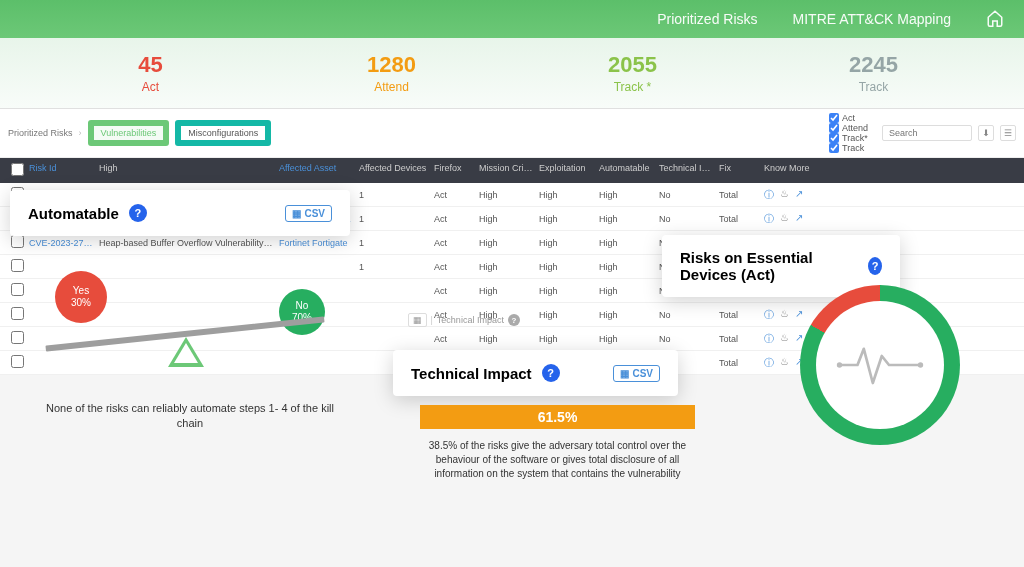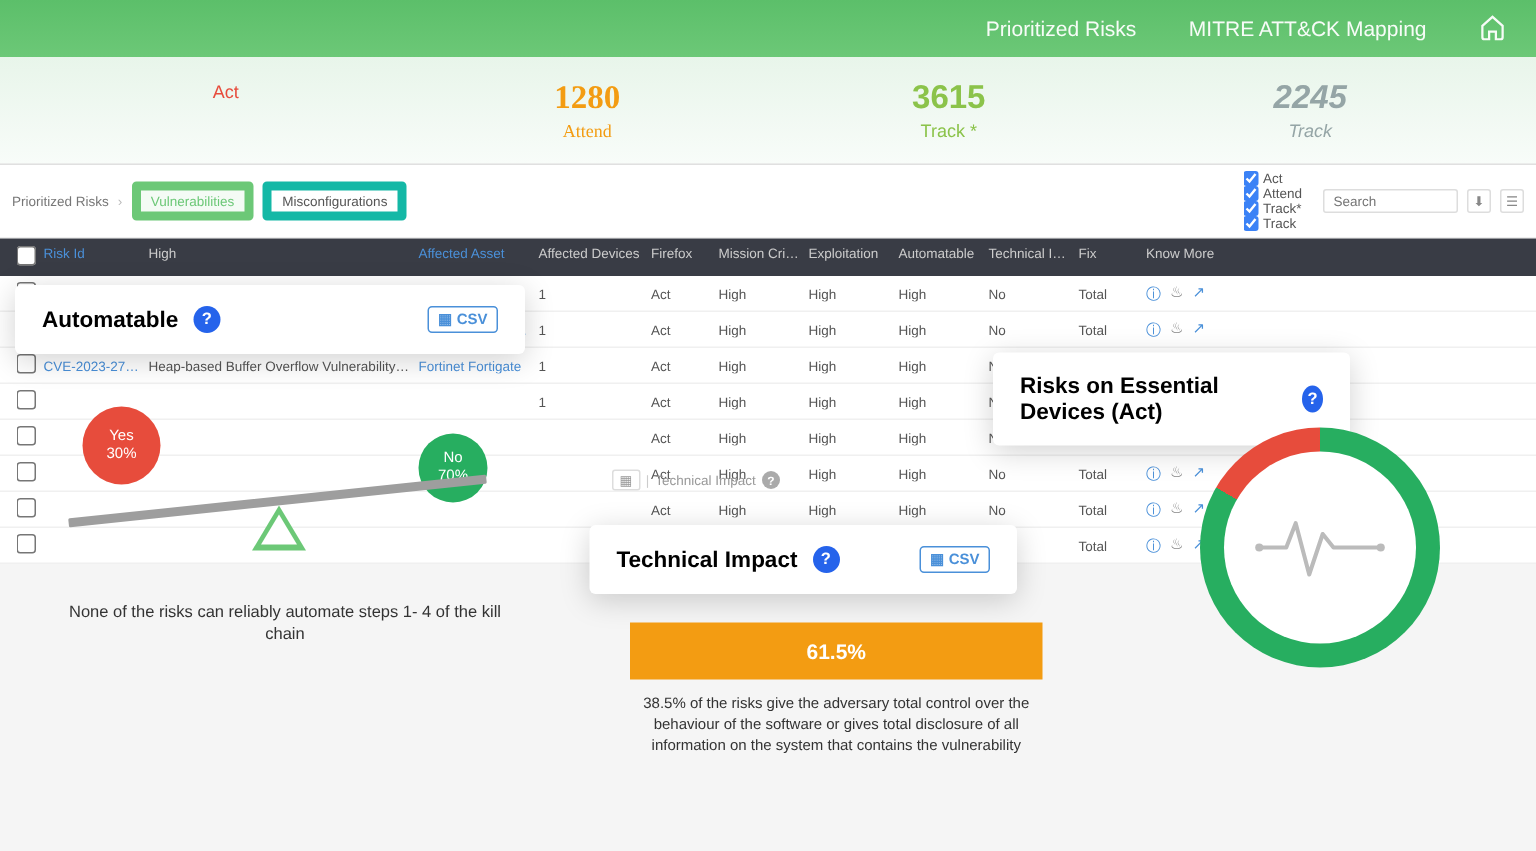--- a/index.html
+++ b/index.html
@@ -5,23 +5,23 @@
 * { box-sizing: border-box; margin: 0; padding: 0; }
 body { font-family: -apple-system, BlinkMacSystemFont, "Segoe UI", Arial, sans-serif; background: #f5f5f5; width: 1024px; height: 567px; overflow: hidden; position: relative; }
 .header { background: linear-gradient(180deg, #5cbf6a 0%, #6cc877 100%); padding: 8px 20px; display: flex; justify-content: flex-end; align-items: center; gap: 35px; color: #fff; font-size: 14px; height: 38px; }
 .header-item { opacity: 0.95; cursor: pointer; }
 .home-icon { width: 18px; height: 18px; }
 .summary-bar { background: linear-gradient(180deg, #e8f5ea 0%, #f8fcf9 100%); display: flex; padding: 14px 30px; border-bottom: 1px solid #e0e0e0; }
 .summary-card { flex: 1; text-align: center; }
 .summary-value { font-size: 22px; font-weight: 700; }
 .summary-label { font-size: 12px; color: #888; margin-top: 2px; }
 .c-act { color: #e74c3c; }
-.c-attend { color: #f39c12; font-family: Liberation Serif, serif; }
+.c-attend { color: #f39c12; }
 .c-trackstar { color: #8bc34a; }
-.c-track { color: #95a5a6; font-style: italic; }
+.c-track { color: #95a5a6; }
 .toolbar { background: #fff; padding: 4px 8px; display: flex; align-items: center; gap: 6px; font-size: 9px; border-bottom: 1px solid #eee; }
 .crumb { color: #777; }
 .pill { padding: 2px 7px; border: 6px solid #14b8a6; border-radius: 3px; font-size: 9px; color: #555; }
 .pill.active { border-color: #6cc877; color: #6cc877; background: #f4fbf5; }
 .spacer { flex: 1; }
 .chk { display: flex; align-items: center; gap: 3px; color: #555; }
 .chk input { width: 10px; height: 10px; accent-color: #3b82f6; }
 .search-box { border: 1px solid #ddd; padding: 2px 6px; font-size: 9px; width: 90px; border-radius: 2px; }
 .icon-btn { width: 16px; height: 16px; border: 1px solid #ddd; border-radius: 2px; display: flex; align-items: center; justify-content: center; color: #888; font-size: 9px; cursor: pointer; }
 .table { background: #fff; font-size: 9px; }
@@ -49,21 +49,21 @@
 .csv-btn { margin-left: auto; border: 1px solid #4a90d9; color: #4a90d9; padding: 2px 6px; border-radius: 3px; font-size: 10px; display: flex; align-items: center; gap: 3px; cursor: pointer; }
 .seesaw-wrap { position: relative; width: 290px; height: 140px; margin-top: 10px; }
 .seesaw-bar { position: absolute; width: 280px; height: 6px; background: #9e9e9e; top: 76px; left: 5px; transform: rotate(-6deg); transform-origin: center; border-radius: 1px; }
 .seesaw-tri { position: absolute; left: 128px; top: 82px; width: 0; height: 0; border-left: 18px solid transparent; border-right: 18px solid transparent; border-bottom: 30px solid transparent; }
 .seesaw-tri::after { content: ''; position: absolute; left: -18px; top: 0; width: 0; height: 0; border-left: 18px solid transparent; border-right: 18px solid transparent; border-bottom: 30px solid #6cc877; }
 .seesaw-tri-inner { position: absolute; left: -12px; top: 6px; width: 0; height: 0; border-left: 12px solid transparent; border-right: 12px solid transparent; border-bottom: 20px solid #fff; z-index: 2; }
 .ball { position: absolute; width: 52px; height: 52px; border-radius: 50%; color: #fff; display: flex; flex-direction: column; align-items: center; justify-content: center; font-size: 10px; line-height: 1.2; }
 .ball-red { background: #e74c3c; left: 15px; top: 16px; }
 .ball-green { background: #27ae60; right: 5px; top: 34px; width: 46px; height: 46px; }
 .caption { text-align: center; font-size: 11px; color: #333; margin-top: 6px; line-height: 1.4; }
-.tech-bar { display: flex; height: 38px; margin: 10px 0 10px; }
+.tech-bar { display: flex; height: 24px; margin: 0 0 10px; }
 .tech-seg { display: flex; align-items: center; justify-content: center; color: #fff; font-size: 14px; font-weight: 600; }
 .seg-orange { background: #f39c12; }
 .seg-red { background: #e74c3c; }
 .donut-wrap { position: relative; width: 160px; height: 160px; margin: 0 auto; }
 .donut-ring { width: 160px; height: 160px; border-radius: 50%; background: conic-gradient(#27ae60 0deg 300deg, #e74c3c 300deg 360deg); position: relative; }
 .donut-hole { position: absolute; top: 16px; left: 16px; width: 128px; height: 128px; background: #fff; border-radius: 50%; display: flex; align-items: center; justify-content: center; }
 .pulse-svg { width: 90px; height: 70px; }
 .partial-bar { position: absolute; left: 625px; top: 360px; display: flex; height: 24px; font-size: 10px; color: #fff; }
 .partial-seg { display: flex; align-items: center; padding: 0 8px; }
 .sub-toolbar { position: absolute; left: 408px; top: 313px; display: flex; gap: 4px; font-size: 9px; align-items: center; color: #999; }
@@ -77,28 +77,29 @@
   <span class="header-item">MITRE ATT&amp;CK Mapping</span>
   <span class="header-item">
     <svg class="home-icon" viewBox="0 0 24 24" fill="none" stroke="#fff" stroke-width="2">
         <path d="M3 11l9-8 9 8v10a2 2 0 01-2 2h-4v-7h-6v7H5a2 2 0 01-2-2V11z"></path>
       </svg>
   </span>
 </div>
 
 <div class="summary-bar" id="summary-bar">
     <div class="summary-card">
+      <div class="summary-value c-act">45</div>
       <div class="summary-label c-act">Act</div>
     </div>
     <div class="summary-card">
       <div class="summary-value c-attend">1280</div>
       <div class="summary-label c-attend">Attend</div>
     </div>
     <div class="summary-card">
-      <div class="summary-value c-trackstar">3615</div>
+      <div class="summary-value c-trackstar">2055</div>
       <div class="summary-label c-trackstar">Track *</div>
     </div>
     <div class="summary-card">
       <div class="summary-value c-track">2245</div>
       <div class="summary-label c-track">Track</div>
     </div>
   </div>
 
 <div class="toolbar">
   <span class="crumb">Prioritized Risks</span>

